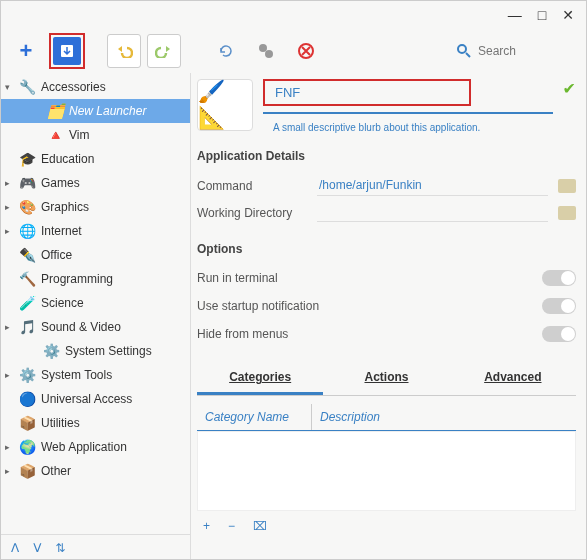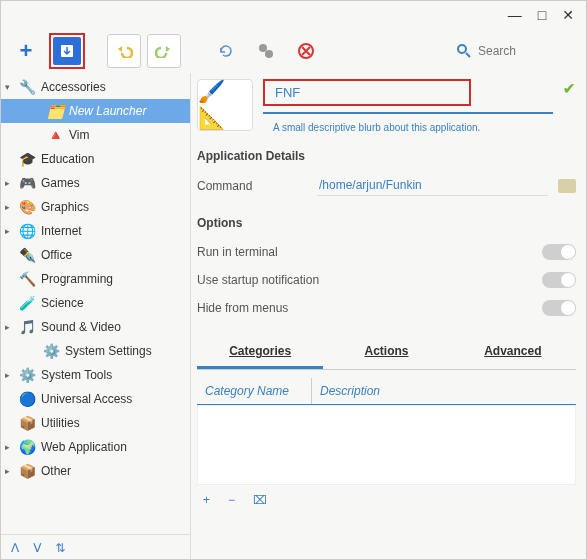--- a/index.html
+++ b/index.html
@@ -215,20 +215,25 @@
       <span class="check-ok">✔</span>
     </div>
 
     <div class="section-h">Application Details</div>
     <div id="details-rows">
         <div class="form-row">
           <div class="form-label">Command</div>
           <div class="form-val">/home/arjun/Funkin</div>
           <div class="folder-btn"></div>
         </div>
+        <div class="form-row">
+          <div class="form-label">Working Directory</div>
+          <div class="form-val"></div>
+          <div class="folder-btn"></div>
+        </div>
       </div>
 
     <div class="section-h">Options</div>
     <div id="options-rows">
         <div class="opt-row">
           <div class="opt-label">Run in terminal</div>
           <div class="toggle"></div>
         </div>
         <div class="opt-row">
           <div class="opt-label">Use startup notification</div>

